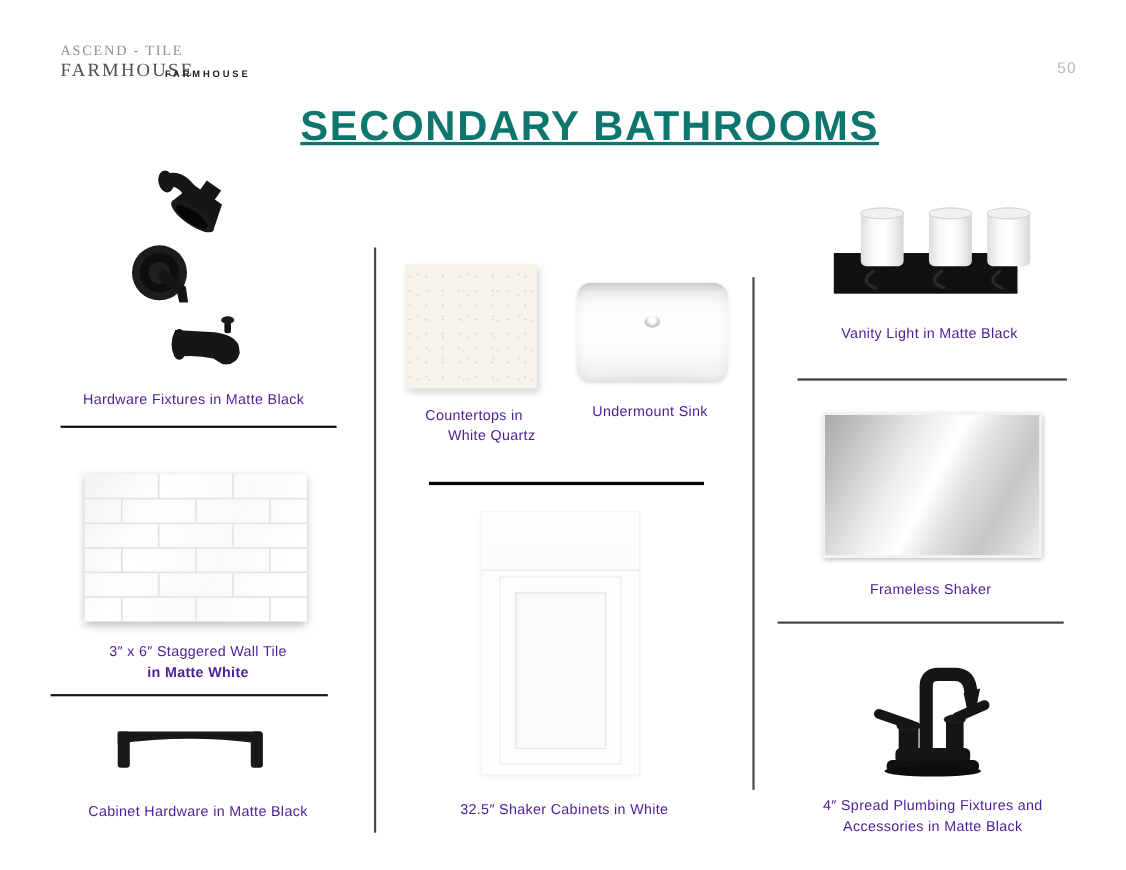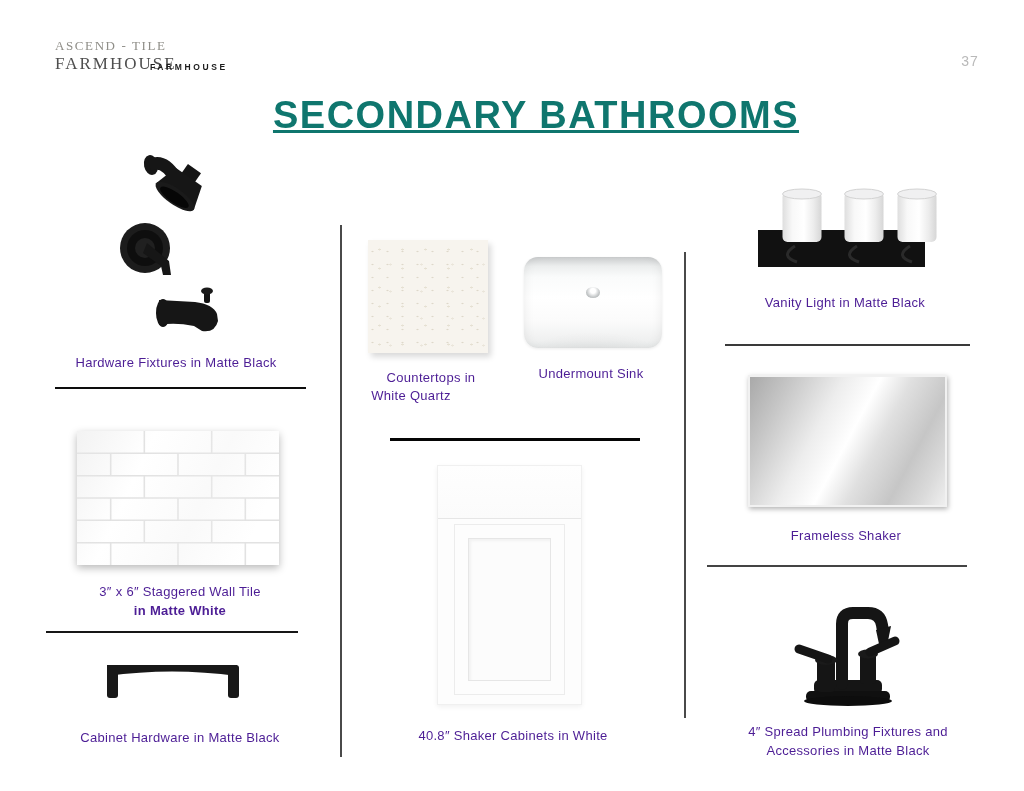--- a/index.html
+++ b/index.html
@@ -116,21 +116,21 @@
   svg{display:block;}
 </style>
 </head>
 <body>
 
 <div class="page">
 
   <div class="abs brand1">ASCEND - TILE</div>
   <div class="abs brand2">FARMHOUSE</div>
   <div class="abs brand3">FARMHOUSE</div>
-  <div class="abs pagenum">37</div>
+  <div class="abs pagenum">50</div>
   <div class="abs title">SECONDARY BATHROOMS</div>
 
   <div class="abs" style="left:95px;top:145px;width:180px;height:200px;">
     <svg width="180" height="200" viewBox="0 0 180 200">
 
       <ellipse cx="56" cy="20" rx="7" ry="10" fill="#161616" transform="rotate(-12 56 20)"></ellipse>
       <path d="M53,14 Q72,6 86,30 L76,38 Q66,20 56,26 Z" fill="#161616"></path>
 
       <g transform="rotate(35 88 40)">
         <rect x="80" y="20" width="16" height="14" fill="#141414"></rect>
@@ -193,36 +193,36 @@
       <rect x="124" y="5" width="11" height="33" rx="3" fill="#181818"></rect>
     </svg>
   </div>
 
   <div class="abs cap" style="left:60px;top:730px;width:240px;">Cabinet Hardware in Matte Black</div>
 
   <div class="abs vline" style="left:340px;top:225px;height:532px;"></div>
 
   <div class="abs quartz"></div>
   <div class="abs cap" style="left:356px;top:370px;width:150px;">Countertops in</div>
-  <div class="abs cap" style="left:336px;top:388px;width:150px;">White Quartz</div>
+  <div class="abs cap" style="left:372px;top:388px;width:150px;">White Quartz</div>
 
   <div class="abs sink">
     <div class="sink-drain"></div>
   </div>
   <div class="abs cap" style="left:516px;top:366px;width:150px;">Undermount Sink</div>
 
   <div class="abs hline" style="left:390px;top:438px;width:250px;height:3px;background:#050505;"></div>
 
   <div class="abs cabinet">
     <div class="cab-drawer"></div>
     <div class="cab-door">
       <div class="cab-panel"></div>
     </div>
   </div>
-  <div class="abs cap" style="left:403px;top:728px;width:220px;">40.8″ Shaker Cabinets in White</div>
+  <div class="abs cap" style="left:403px;top:728px;width:220px;">32.5″ Shaker Cabinets in White</div>
 
   <div class="abs vline" style="left:684px;top:252px;height:466px;"></div>
 
   <div class="abs" style="left:755px;top:188px;width:185px;height:84px;">
     <svg width="185" height="84" viewBox="0 0 185 84">
       <defs>
         <linearGradient id="frost" x1="0" y1="0" x2="1" y2="0">
           <stop offset="0" stop-color="#dedede"></stop>
           <stop offset="0.25" stop-color="#f8f8f8"></stop>
           <stop offset="0.55" stop-color="#ffffff"></stop>

